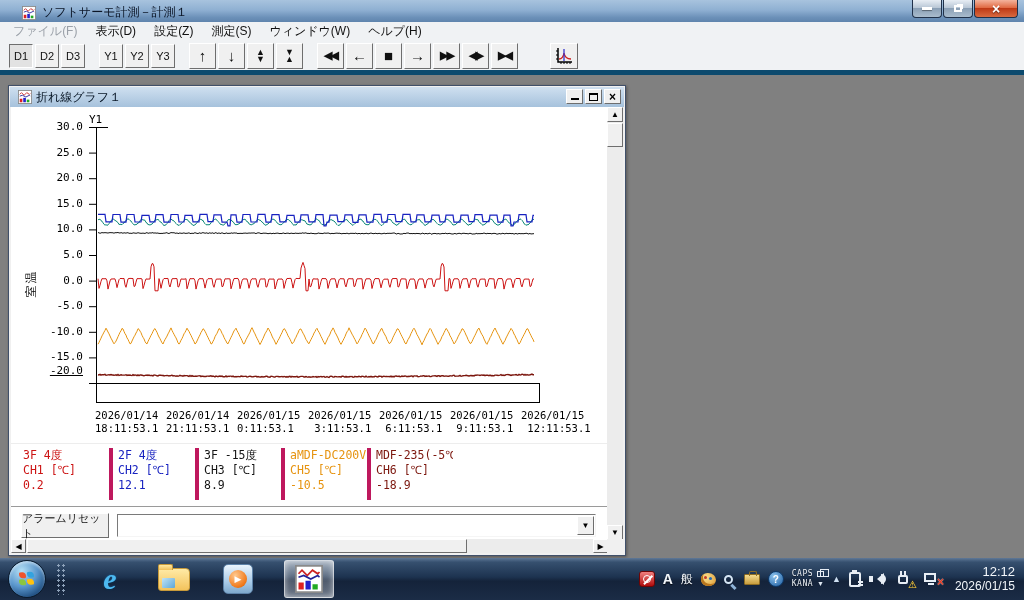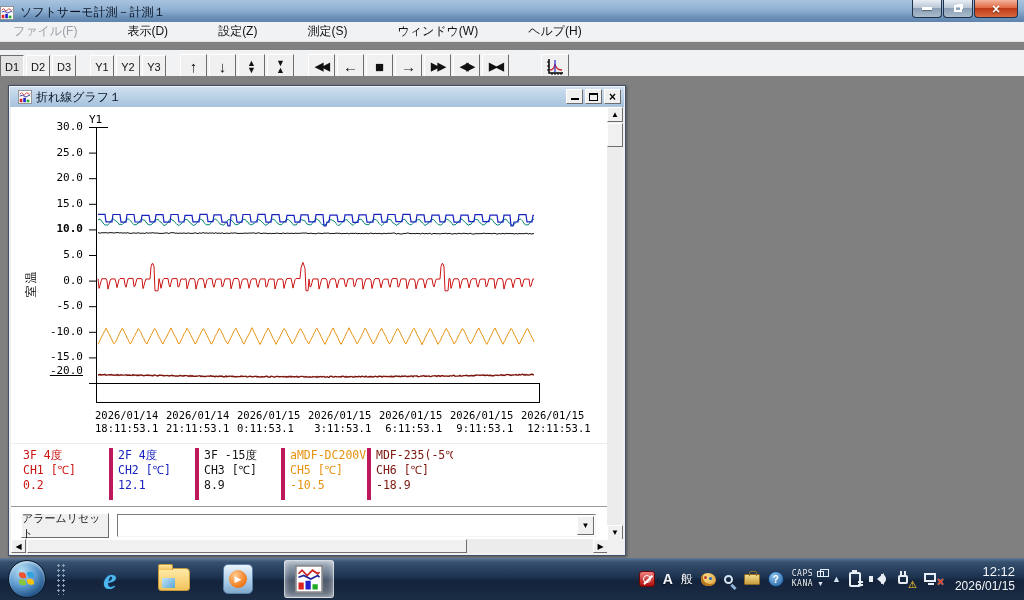--- a/index.html
+++ b/index.html
@@ -3,41 +3,41 @@
 <meta charset="utf-8">
 <style>
   * { margin:0; padding:0; box-sizing:border-box; }
   html,body { width:1024px; height:600px; overflow:hidden; }
   body { font-family:"Liberation Sans",sans-serif; }
   #screen { position:relative; width:1024px; height:600px; background:#808080; overflow:hidden; }
 
   
   #titlebar { position:absolute; left:0; top:0; width:1024px; height:26px;
     background:linear-gradient(180deg,#a8c3de 0%, #8fb0d2 40%, #6b90b8 70%, #577ca6 100%);
-    border-bottom:1px solid #3f618c; display:flex; align-items:center; padding-left:0; }
+    border-bottom:1px solid #3f618c; display:flex; align-items:center; padding-left:22px; }
   #titlebar .title { font-size:12px; color:#0b1526; margin-left:6px; }
   .chart-icon { display:inline-block; line-height:0; }
   #win-controls { position:absolute; right:6px; top:0; display:flex; }
   .wc { width:30px; height:18px; border:1px solid #20314a; border-top:none; border-radius:0 0 4px 4px;
     background:linear-gradient(180deg,#e7edf4 0%,#b9c7d6 45%,#8ba0b6 50%,#a9bccd 100%);
     display:flex; align-items:center; justify-content:center; margin-left:1px; position:relative; }
   .wc.close { width:44px; background:linear-gradient(180deg,#f4b39c 0%,#e06a43 45%,#bf3a16 50%,#d96a40 100%); }
   .wc .bar { width:10px; height:3px; background:#fff; box-shadow:0 1px 1px rgba(0,0,0,.4); }
   .wc .sq { width:8px; height:7px; border:2px solid #fff; box-shadow:2px -2px 0 -1px #fff; }
   .wc .x { color:#fff; font-size:14px; font-weight:bold; line-height:1; text-shadow:0 1px 1px rgba(0,0,0,.5); }
 
   
   #menubar { position:absolute; left:0; top:22px; width:1024px; height:20px; background:#f0f2f4;
-    border-bottom:1px solid #e0e3e7; display:flex; align-items:center; padding-left:4px;gap:32px; }
+    border-bottom:1px solid #e0e3e7; display:flex; align-items:center; padding-left:4px; }
   .menu-item { font-size:12px; color:#111; padding:2px 9px; }
   .menu-item.disabled { color:#9aa0a8; }
 
   
-  #toolbar { position:absolute; left:0; top:50px; width:1024px; height:34px; background:#f0f2f4;
-    border-bottom:1px solid #0c4a6e; display:flex; align-items:center; }
+  #toolbar { position:absolute; left:0; top:41px; width:1024px; height:34px; background:#f0f2f4;
+    border-bottom:5px solid #0c4a6e; display:flex; align-items:center; padding-left:9px; }
   .tgroup { display:flex; margin-right:12px; }
   .tbtn { min-width:24px; height:24px; background:#f0f0f0; border:1px solid;
     border-color:#ffffff #6e6e6e #6e6e6e #ffffff; display:flex; align-items:center; justify-content:center;
     font-size:11px; color:#111; margin-right:2px; font-family:"Liberation Sans",sans-serif; }
   .tbtn.pressed { border-color:#6e6e6e #ffffff #ffffff #6e6e6e; background:#e2e2e2; }
   .tbtn.nav { width:27px; height:26px; font-weight:bold; font-size:15px; }
   .tbtn.nav .stack { display:flex; flex-direction:column; line-height:7px; font-size:9px; }
   .tbtn.nav .pair { letter-spacing:-2px; font-size:11px; }
   .tbtn.icon { width:28px; height:26px; }
 
@@ -298,21 +298,21 @@
             <path d="M87 237.2 L88 235.4 L89 233.3 L90 231.2 L91 228.9 L92 227.1 L93 225.1 L94 223.4 L95 221.2 L96 223.0 L97 225.0 L98 226.8 L99 229.0 L100 231.2 L101 233.0 L102 235.1 L103 236.8 L104 235.6 L105 234.1 L106 232.0 L107 229.7 L108 227.5 L109 225.3 L110 223.8 L111 221.4 L112 222.0 L113 224.4 L114 226.7 L115 228.1 L116 230.9 L117 232.4 L118 234.6 L119 236.8 L120 236.4 L121 234.0 L122 231.9 L123 229.8 L124 228.2 L125 226.0 L126 224.3 L127 221.7 L128 222.3 L129 224.1 L130 225.7 L131 228.3 L132 230.3 L133 231.9 L134 234.5 L135 236.2 L136 236.9 L137 234.5 L138 232.4 L139 230.5 L140 228.3 L141 226.7 L142 224.4 L143 222.4 L144 221.6 L145 223.5 L146 225.3 L147 227.9 L148 230.0 L149 231.7 L150 233.8 L151 235.8 L152 237.0 L153 234.6 L154 232.6 L155 230.9 L156 229.1 L157 226.9 L158 225.1 L159 222.9 L160 220.9 L161 223.4 L162 225.4 L163 227.3 L164 229.2 L165 230.9 L166 233.1 L167 235.8 L168 237.1 L169 235.5 L170 233.2 L171 231.5 L172 229.3 L173 226.8 L174 225.4 L175 223.4 L176 221.2 L177 223.0 L178 224.4 L179 226.6 L180 228.4 L181 230.6 L182 232.7 L183 234.6 L184 237.0 L185 236.1 L186 234.0 L187 231.8 L188 229.7 L189 227.8 L190 225.4 L191 223.9 L192 221.8 L193 222.4 L194 224.3 L195 226.2 L196 228.5 L197 230.4 L198 232.7 L199 234.4 L200 236.9 L201 236.6 L202 234.3 L203 232.5 L204 229.7 L205 227.9 L206 226.3 L207 224.0 L208 221.6 L209 222.1 L210 223.9 L211 226.3 L212 227.9 L213 230.4 L214 232.4 L215 234.0 L216 236.2 L217 236.8 L218 234.6 L219 232.5 L220 230.3 L221 228.4 L222 226.1 L223 223.9 L224 222.6 L225 221.2 L226 223.6 L227 225.4 L228 227.4 L229 229.6 L230 231.4 L231 233.5 L232 236.2 L233 237.1 L234 235.1 L235 232.6 L236 230.8 L237 228.9 L238 227.1 L239 225.2 L240 222.4 L241 220.7 L242 222.9 L243 225.1 L244 226.9 L245 229.3 L246 231.3 L247 233.2 L248 235.4 L249 237.5 L250 235.7 L251 233.5 L252 231.5 L253 229.1 L254 226.8 L255 225.1 L256 223.4 L257 221.0 L258 222.6 L259 224.6 L260 226.5 L261 229.1 L262 231.2 L263 232.8 L264 235.0 L265 237.3 L266 235.6 L267 233.4 L268 231.8 L269 229.7 L270 227.5 L271 225.6 L272 223.1 L273 221.7 L274 222.3 L275 224.4 L276 226.3 L277 228.8 L278 230.4 L279 232.2 L280 234.4 L281 236.7 L282 235.9 L283 234.5 L284 231.9 L285 230.2 L286 227.8 L287 226.0 L288 223.5 L289 222.0 L290 222.1 L291 224.2 L292 226.2 L293 227.9 L294 230.1 L295 232.5 L296 233.9 L297 235.9 L298 236.7 L299 234.4 L300 232.5 L301 230.5 L302 228.6 L303 226.1 L304 224.5 L305 222.4 L306 221.3 L307 223.7 L308 225.2 L309 227.2 L310 229.5 L311 231.4 L312 233.7 L313 235.6 L314 237.3 L315 235.1 L316 233.0 L317 230.6 L318 229.1 L319 227.1 L320 224.4 L321 223.0 L322 220.9 L323 222.7 L324 225.4 L325 227.0 L326 229.0 L327 231.0 L328 233.5 L329 235.7 L330 237.3 L331 235.4 L332 233.5 L333 231.5 L334 229.5 L335 226.9 L336 224.8 L337 223.5 L338 220.8 L339 223.1 L340 225.0 L341 227.1 L342 228.8 L343 230.8 L344 232.6 L345 234.8 L346 236.9 L347 235.6 L348 233.5 L349 231.8 L350 230.0 L351 227.5 L352 225.6 L353 223.3 L354 221.1 L355 222.3 L356 224.6 L357 226.5 L358 228.8 L359 230.7 L360 232.6 L361 234.9 L362 236.8 L363 236.3 L364 233.8 L365 232.4 L366 230.1 L367 227.7 L368 225.6 L369 224.2 L370 221.9 L371 221.5 L372 224.3 L373 226.1 L374 228.0 L375 229.7 L376 232.5 L377 234.3 L378 236.4 L379 236.3 L380 234.9 L381 232.9 L382 230.3 L383 228.3 L384 226.2 L385 224.5 L386 222.1 L387 221.8 L388 223.3 L389 225.5 L390 227.6 L391 229.6 L392 231.5 L393 233.6 L394 236.1 L395 237.0 L396 234.9 L397 232.6 L398 231.0 L399 229.1 L400 226.5 L401 224.7 L402 222.5 L403 221.2 L404 222.9 L405 225.1 L406 227.6 L407 229.2 L408 231.2 L409 233.2 L410 235.4 L411 237.8 L412 235.2 L413 233.5 L414 231.1 L415 229.1 L416 227.0 L417 225.5 L418 223.1 L419 221.4 L420 222.4 L421 224.8 L422 226.9 L423 228.9 L424 230.9 L425 232.9 L426 235.1 L427 237.3 L428 235.5 L429 234.1 L430 232.1 L431 229.5 L432 228.0 L433 225.7 L434 223.7 L435 221.5 L436 222.3 L437 224.4 L438 226.0 L439 228.8 L440 230.3 L441 232.6 L442 234.6 L443 236.9 L444 235.9 L445 233.9 L446 232.2 L447 229.8 L448 227.9 L449 226.0 L450 224.3 L451 221.8 L452 222.0 L453 223.7 L454 225.6 L455 228.0 L456 229.9 L457 232.5 L458 234.3 L459 236.3 L460 236.3 L461 234.5 L462 232.3 L463 230.2 L464 228.3 L465 226.2 L466 224.0 L467 222.0 L468 221.1 L469 223.7 L470 225.9 L471 227.7 L472 229.3 L473 231.9 L474 234.0 L475 236.2 L476 237.3 L477 234.9 L478 233.2 L479 230.7 L480 229.1 L481 226.7 L482 224.5 L483 222.7 L484 221.0 L485 223.2 L486 225.3 L487 227.2 L488 228.9 L489 231.4 L490 233.1 L491 235.5 L492 237.2 L493 235.0 L494 233.6 L495 231.0 L496 229.1 L497 227.1 L498 225.1 L499 223.5 L500 221.4 L501 222.7 L502 224.5 L503 227.0 L504 228.6 L505 231.0 L506 232.7 L507 235.2 L508 237.1 L509 235.8 L510 233.6 L511 231.4 L512 229.6 L513 227.5 L514 225.8 L515 223.4 L516 221.7 L517 222.1 L518 224.5 L519 226.6 L520 228.6 L521 230.7 L522 232.3 L523 234.9 " stroke="#e6930f" fill="none" stroke-width="1"></path>
             <path d="M87 267.7 L88 267.9 L89 267.4 L90 268.1 L91 267.7 L92 267.7 L93 267.7 L94 267.4 L95 268.2 L96 268.1 L97 267.9 L98 267.8 L99 268.0 L100 267.6 L101 268.0 L102 268.0 L103 268.2 L104 268.1 L105 267.8 L106 268.4 L107 267.5 L108 268.4 L109 268.1 L110 267.8 L111 268.0 L112 268.1 L113 268.1 L114 268.1 L115 267.7 L116 268.4 L117 268.0 L118 268.2 L119 268.0 L120 268.4 L121 268.6 L122 267.6 L123 268.4 L124 267.9 L125 268.1 L126 268.6 L127 267.9 L128 268.7 L129 267.9 L130 268.0 L131 268.2 L132 268.5 L133 268.8 L134 268.4 L135 268.3 L136 268.0 L137 268.5 L138 268.1 L139 268.6 L140 268.4 L141 268.5 L142 268.9 L143 268.0 L144 268.1 L145 268.3 L146 268.8 L147 269.0 L148 268.3 L149 268.2 L150 268.1 L151 268.6 L152 268.3 L153 269.0 L154 268.6 L155 268.6 L156 268.5 L157 268.6 L158 269.0 L159 268.7 L160 268.5 L161 268.2 L162 268.9 L163 268.6 L164 268.8 L165 269.3 L166 268.8 L167 269.3 L168 268.9 L169 268.3 L170 268.9 L171 268.8 L172 269.2 L173 268.5 L174 268.7 L175 268.6 L176 268.6 L177 269.0 L178 269.4 L179 268.5 L180 269.4 L181 268.6 L182 269.2 L183 269.3 L184 269.4 L185 269.0 L186 269.3 L187 268.9 L188 268.9 L189 268.7 L190 269.6 L191 269.0 L192 269.3 L193 269.5 L194 269.5 L195 269.5 L196 269.1 L197 269.1 L198 269.3 L199 269.0 L200 268.8 L201 269.5 L202 269.1 L203 269.3 L204 269.8 L205 269.0 L206 269.3 L207 269.7 L208 269.2 L209 269.0 L210 269.5 L211 269.1 L212 269.7 L213 269.6 L214 269.8 L215 268.9 L216 269.8 L217 269.2 L218 269.5 L219 269.1 L220 269.1 L221 269.6 L222 269.1 L223 269.9 L224 269.8 L225 269.5 L226 269.8 L227 269.4 L228 269.6 L229 269.8 L230 269.1 L231 269.3 L232 269.5 L233 269.4 L234 269.4 L235 269.3 L236 270.0 L237 269.9 L238 269.4 L239 269.2 L240 269.5 L241 269.9 L242 269.8 L243 269.5 L244 269.4 L245 269.2 L246 269.9 L247 269.6 L248 269.9 L249 270.0 L250 270.0 L251 269.6 L252 270.1 L253 269.8 L254 269.7 L255 269.2 L256 269.3 L257 270.1 L258 270.0 L259 270.2 L260 269.3 L261 269.4 L262 269.7 L263 270.1 L264 270.0 L265 269.4 L266 269.4 L267 269.5 L268 269.7 L269 269.8 L270 269.6 L271 269.4 L272 270.0 L273 269.4 L274 269.7 L275 270.2 L276 269.6 L277 270.2 L278 269.5 L279 269.3 L280 270.2 L281 269.4 L282 269.8 L283 269.7 L284 269.8 L285 269.7 L286 269.4 L287 270.3 L288 270.0 L289 269.7 L290 269.4 L291 269.4 L292 269.4 L293 270.0 L294 270.0 L295 269.5 L296 269.9 L297 270.2 L298 269.7 L299 270.2 L300 270.0 L301 270.1 L302 269.6 L303 269.9 L304 269.9 L305 269.6 L306 270.4 L307 269.5 L308 270.0 L309 269.6 L310 269.4 L311 269.9 L312 269.6 L313 269.5 L314 270.3 L315 270.1 L316 269.5 L317 270.2 L318 270.4 L319 269.4 L320 269.3 L321 269.4 L322 270.1 L323 270.0 L324 269.5 L325 269.6 L326 269.8 L327 269.9 L328 269.8 L329 269.7 L330 270.1 L331 269.3 L332 269.3 L333 269.7 L334 270.2 L335 269.4 L336 270.1 L337 269.7 L338 269.9 L339 269.5 L340 269.6 L341 269.5 L342 270.3 L343 270.1 L344 269.4 L345 269.8 L346 269.8 L347 269.7 L348 269.3 L349 269.6 L350 269.9 L351 269.2 L352 269.4 L353 269.7 L354 269.9 L355 269.2 L356 269.9 L357 270.1 L358 269.5 L359 269.9 L360 269.3 L361 269.9 L362 269.7 L363 270.0 L364 269.2 L365 269.4 L366 269.8 L367 270.0 L368 269.1 L369 269.4 L370 269.2 L371 270.1 L372 269.5 L373 269.2 L374 269.6 L375 269.5 L376 269.5 L377 269.6 L378 269.5 L379 269.7 L380 269.1 L381 269.9 L382 269.3 L383 269.9 L384 269.1 L385 269.0 L386 269.2 L387 269.6 L388 269.1 L389 269.7 L390 269.5 L391 269.1 L392 269.5 L393 269.2 L394 269.0 L395 269.1 L396 269.8 L397 269.3 L398 269.5 L399 269.3 L400 269.0 L401 269.0 L402 269.8 L403 268.9 L404 268.9 L405 269.1 L406 268.8 L407 269.7 L408 269.6 L409 269.4 L410 268.9 L411 269.3 L412 268.7 L413 268.8 L414 269.5 L415 269.1 L416 269.3 L417 269.1 L418 269.0 L419 269.5 L420 269.6 L421 269.1 L422 268.9 L423 268.9 L424 268.8 L425 269.0 L426 269.4 L427 268.6 L428 268.7 L429 269.4 L430 269.0 L431 268.7 L432 268.7 L433 269.2 L434 269.1 L435 268.9 L436 269.1 L437 269.2 L438 269.3 L439 268.7 L440 268.9 L441 269.0 L442 268.4 L443 268.3 L444 269.3 L445 269.1 L446 269.1 L447 269.1 L448 269.0 L449 268.3 L450 269.2 L451 269.1 L452 268.7 L453 268.6 L454 268.6 L455 268.3 L456 268.5 L457 268.8 L458 269.0 L459 268.8 L460 268.3 L461 269.0 L462 268.6 L463 268.9 L464 268.3 L465 268.3 L466 268.0 L467 268.1 L468 268.1 L469 268.5 L470 268.1 L471 268.0 L472 268.3 L473 268.1 L474 268.7 L475 268.1 L476 268.2 L477 268.3 L478 268.8 L479 268.1 L480 268.7 L481 268.5 L482 268.7 L483 268.7 L484 268.1 L485 268.1 L486 268.2 L487 268.5 L488 268.4 L489 268.2 L490 267.7 L491 268.5 L492 268.1 L493 268.5 L494 268.3 L495 267.6 L496 267.6 L497 267.5 L498 267.8 L499 268.0 L500 268.4 L501 268.0 L502 268.0 L503 267.9 L504 267.9 L505 267.6 L506 268.0 L507 268.2 L508 267.3 L509 268.0 L510 267.9 L511 267.2 L512 267.4 L513 268.2 L514 267.4 L515 268.2 L516 267.5 L517 268.1 L518 268.0 L519 267.9 L520 267.5 L521 267.1 L522 267.8 L523 267.8 " stroke="#7c170e" fill="none" stroke-width="1.4"></path>
           </svg>
         <div id="y1-label" class="mono">Y1</div>
         <div id="yunit">室温</div>
         <div id="yticks">
             <div class="ytick mono" style="top: 13px;">30.0</div>
             <div class="ytick mono" style="top: 38.6px;">25.0</div>
             <div class="ytick mono" style="top: 64.2px;">20.0</div>
             <div class="ytick mono" style="top: 89.8px;">15.0</div>
-            <div class="ytick mono" style="top: 115.4px; font-weight: bold;">10.0</div>
+            <div class="ytick mono" style="top: 115.4px;">10.0</div>
             <div class="ytick mono" style="top: 141px;">5.0</div>
             <div class="ytick mono" style="top: 166.6px;">0.0</div>
             <div class="ytick mono" style="top: 192.2px;">-5.0</div>
             <div class="ytick mono" style="top: 217.8px;">-10.0</div>
             <div class="ytick mono" style="top: 243.4px;">-15.0</div>
             <div class="ytick mono" style="top: 257px; text-decoration: underline;">-20.0</div>
           </div>
         <div id="xlabels">
             <div class="xlab mono" style="left: 84px;"><div>2026/01/14</div><div>18:11:53.1</div></div>
             <div class="xlab mono" style="left: 155px;"><div>2026/01/14</div><div>21:11:53.1</div></div>

